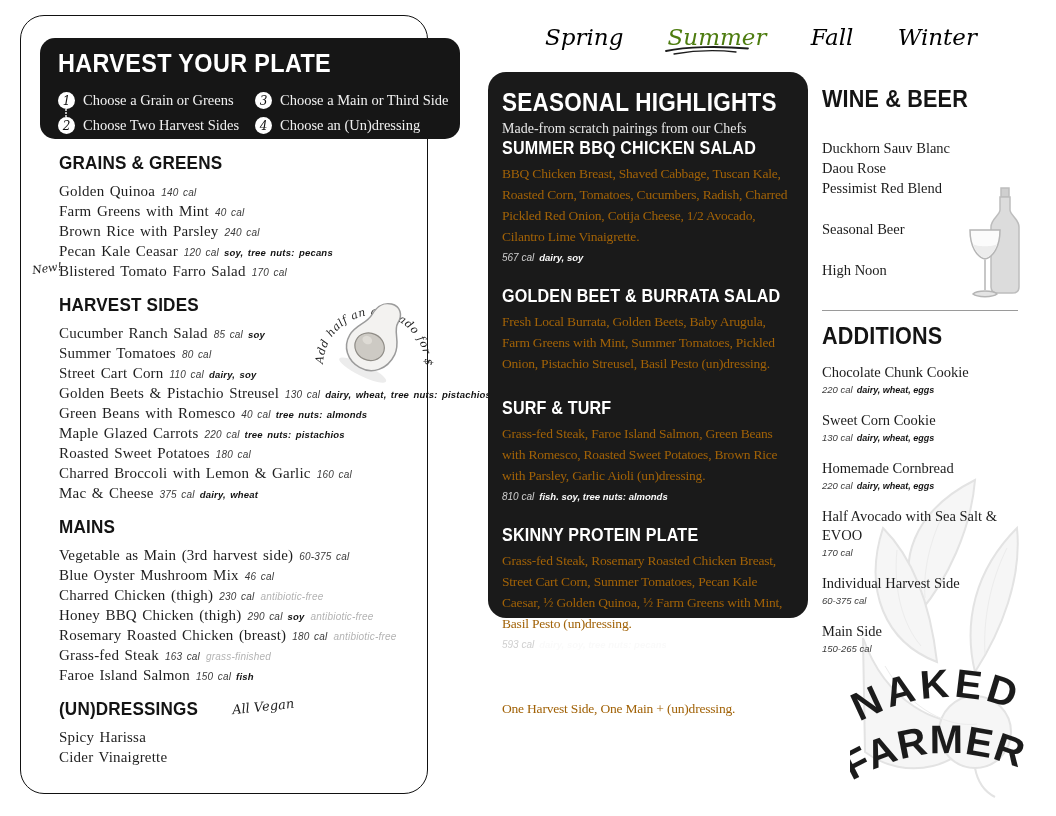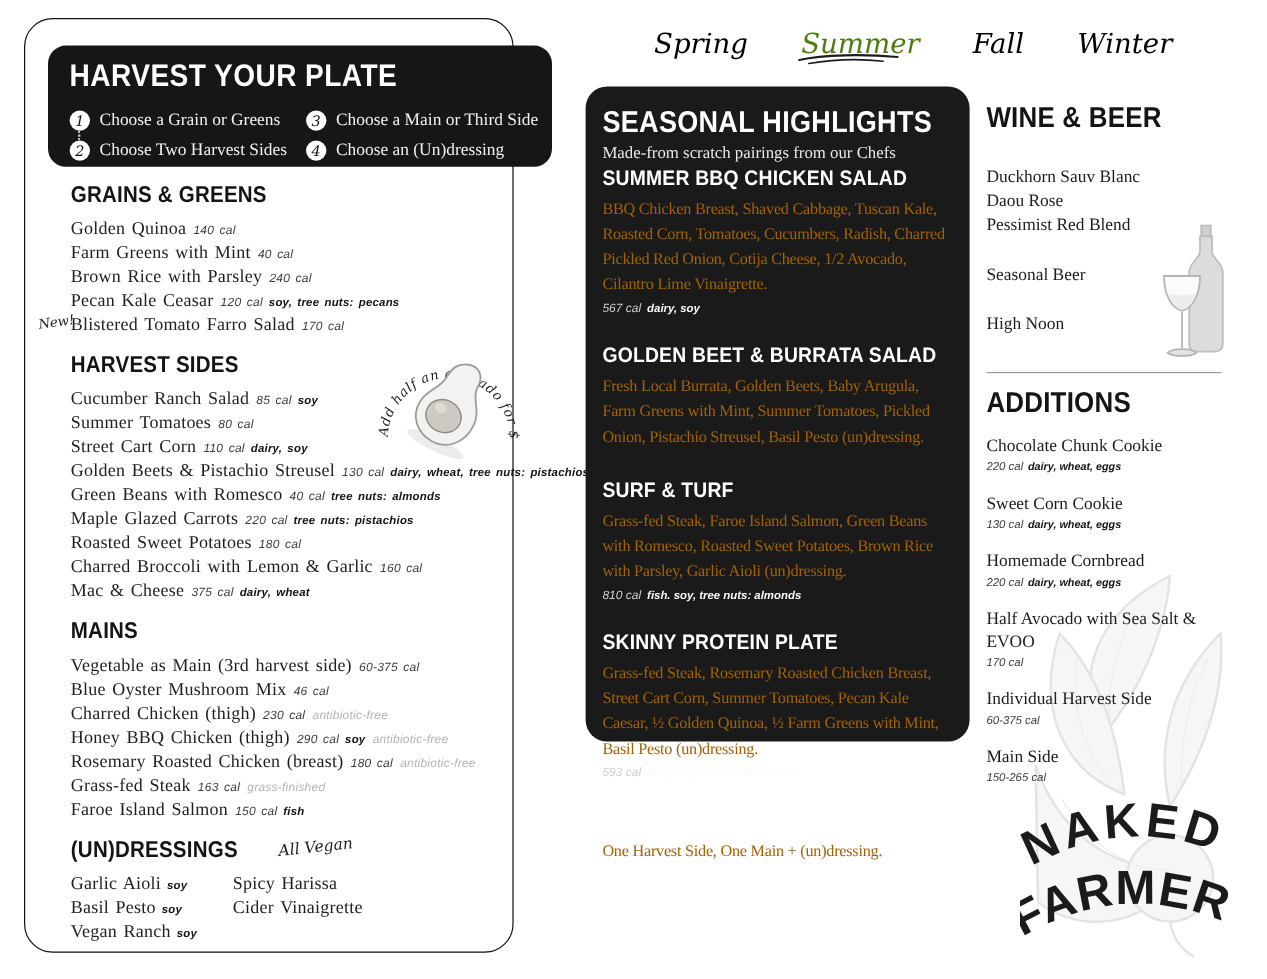--- a/index.html
+++ b/index.html
@@ -146,25 +146,20 @@
       <div class="menu-item"><span class="item-name">Vegetable as Main (3rd harvest side)</span><span class="cal">60-375 cal</span></div>
       <div class="menu-item"><span class="item-name">Blue Oyster Mushroom Mix</span><span class="cal">46 cal</span></div>
       <div class="menu-item"><span class="item-name">Charred Chicken (thigh)</span><span class="cal">230 cal</span><span class="note-grey">antibiotic-free</span></div>
       <div class="menu-item"><span class="item-name">Honey BBQ Chicken (thigh)</span><span class="cal">290 cal</span><span class="allerg">soy</span><span class="note-grey">antibiotic-free</span></div>
       <div class="menu-item"><span class="item-name">Rosemary Roasted Chicken (breast)</span><span class="cal">180 cal</span><span class="note-grey">antibiotic-free</span></div>
       <div class="menu-item"><span class="item-name">Grass-fed Steak</span><span class="cal">163 cal</span><span class="note-grey">grass-finished</span></div>
       <div class="menu-item"><span class="item-name">Faroe Island Salmon</span><span class="cal">150 cal</span><span class="allerg">fish</span></div>
       <div class="sec-head"><h2 class="sec-title cond">(UN)DRESSINGS</h2><span class="script-badge">All Vegan</span></div>
       <div class="undress-grid">
         <div class="undress-col">
-          <div class="menu-item"><span class="item-name">Garlic Aioli</span><span class="allerg">soy</span></div>
-          <div class="menu-item"><span class="item-name">Basil Pesto</span><span class="allerg">soy</span></div>
-          <div class="menu-item"><span class="item-name">Vegan Ranch</span><span class="allerg">soy</span></div>
-        </div>
-        <div class="undress-col">
           <div class="menu-item"><span class="item-name">Spicy Harissa</span></div>
           <div class="menu-item"><span class="item-name">Cider Vinaigrette</span></div>
         </div>
       </div>
     </div>
 
   <div class="avocado-callout">
     <svg width="126" height="112" viewBox="0 0 126 112">
       <defs>
           <path id="avoArc" d="M 12,92 A 51,51 0 0 1 114,92" fill="none"></path>

